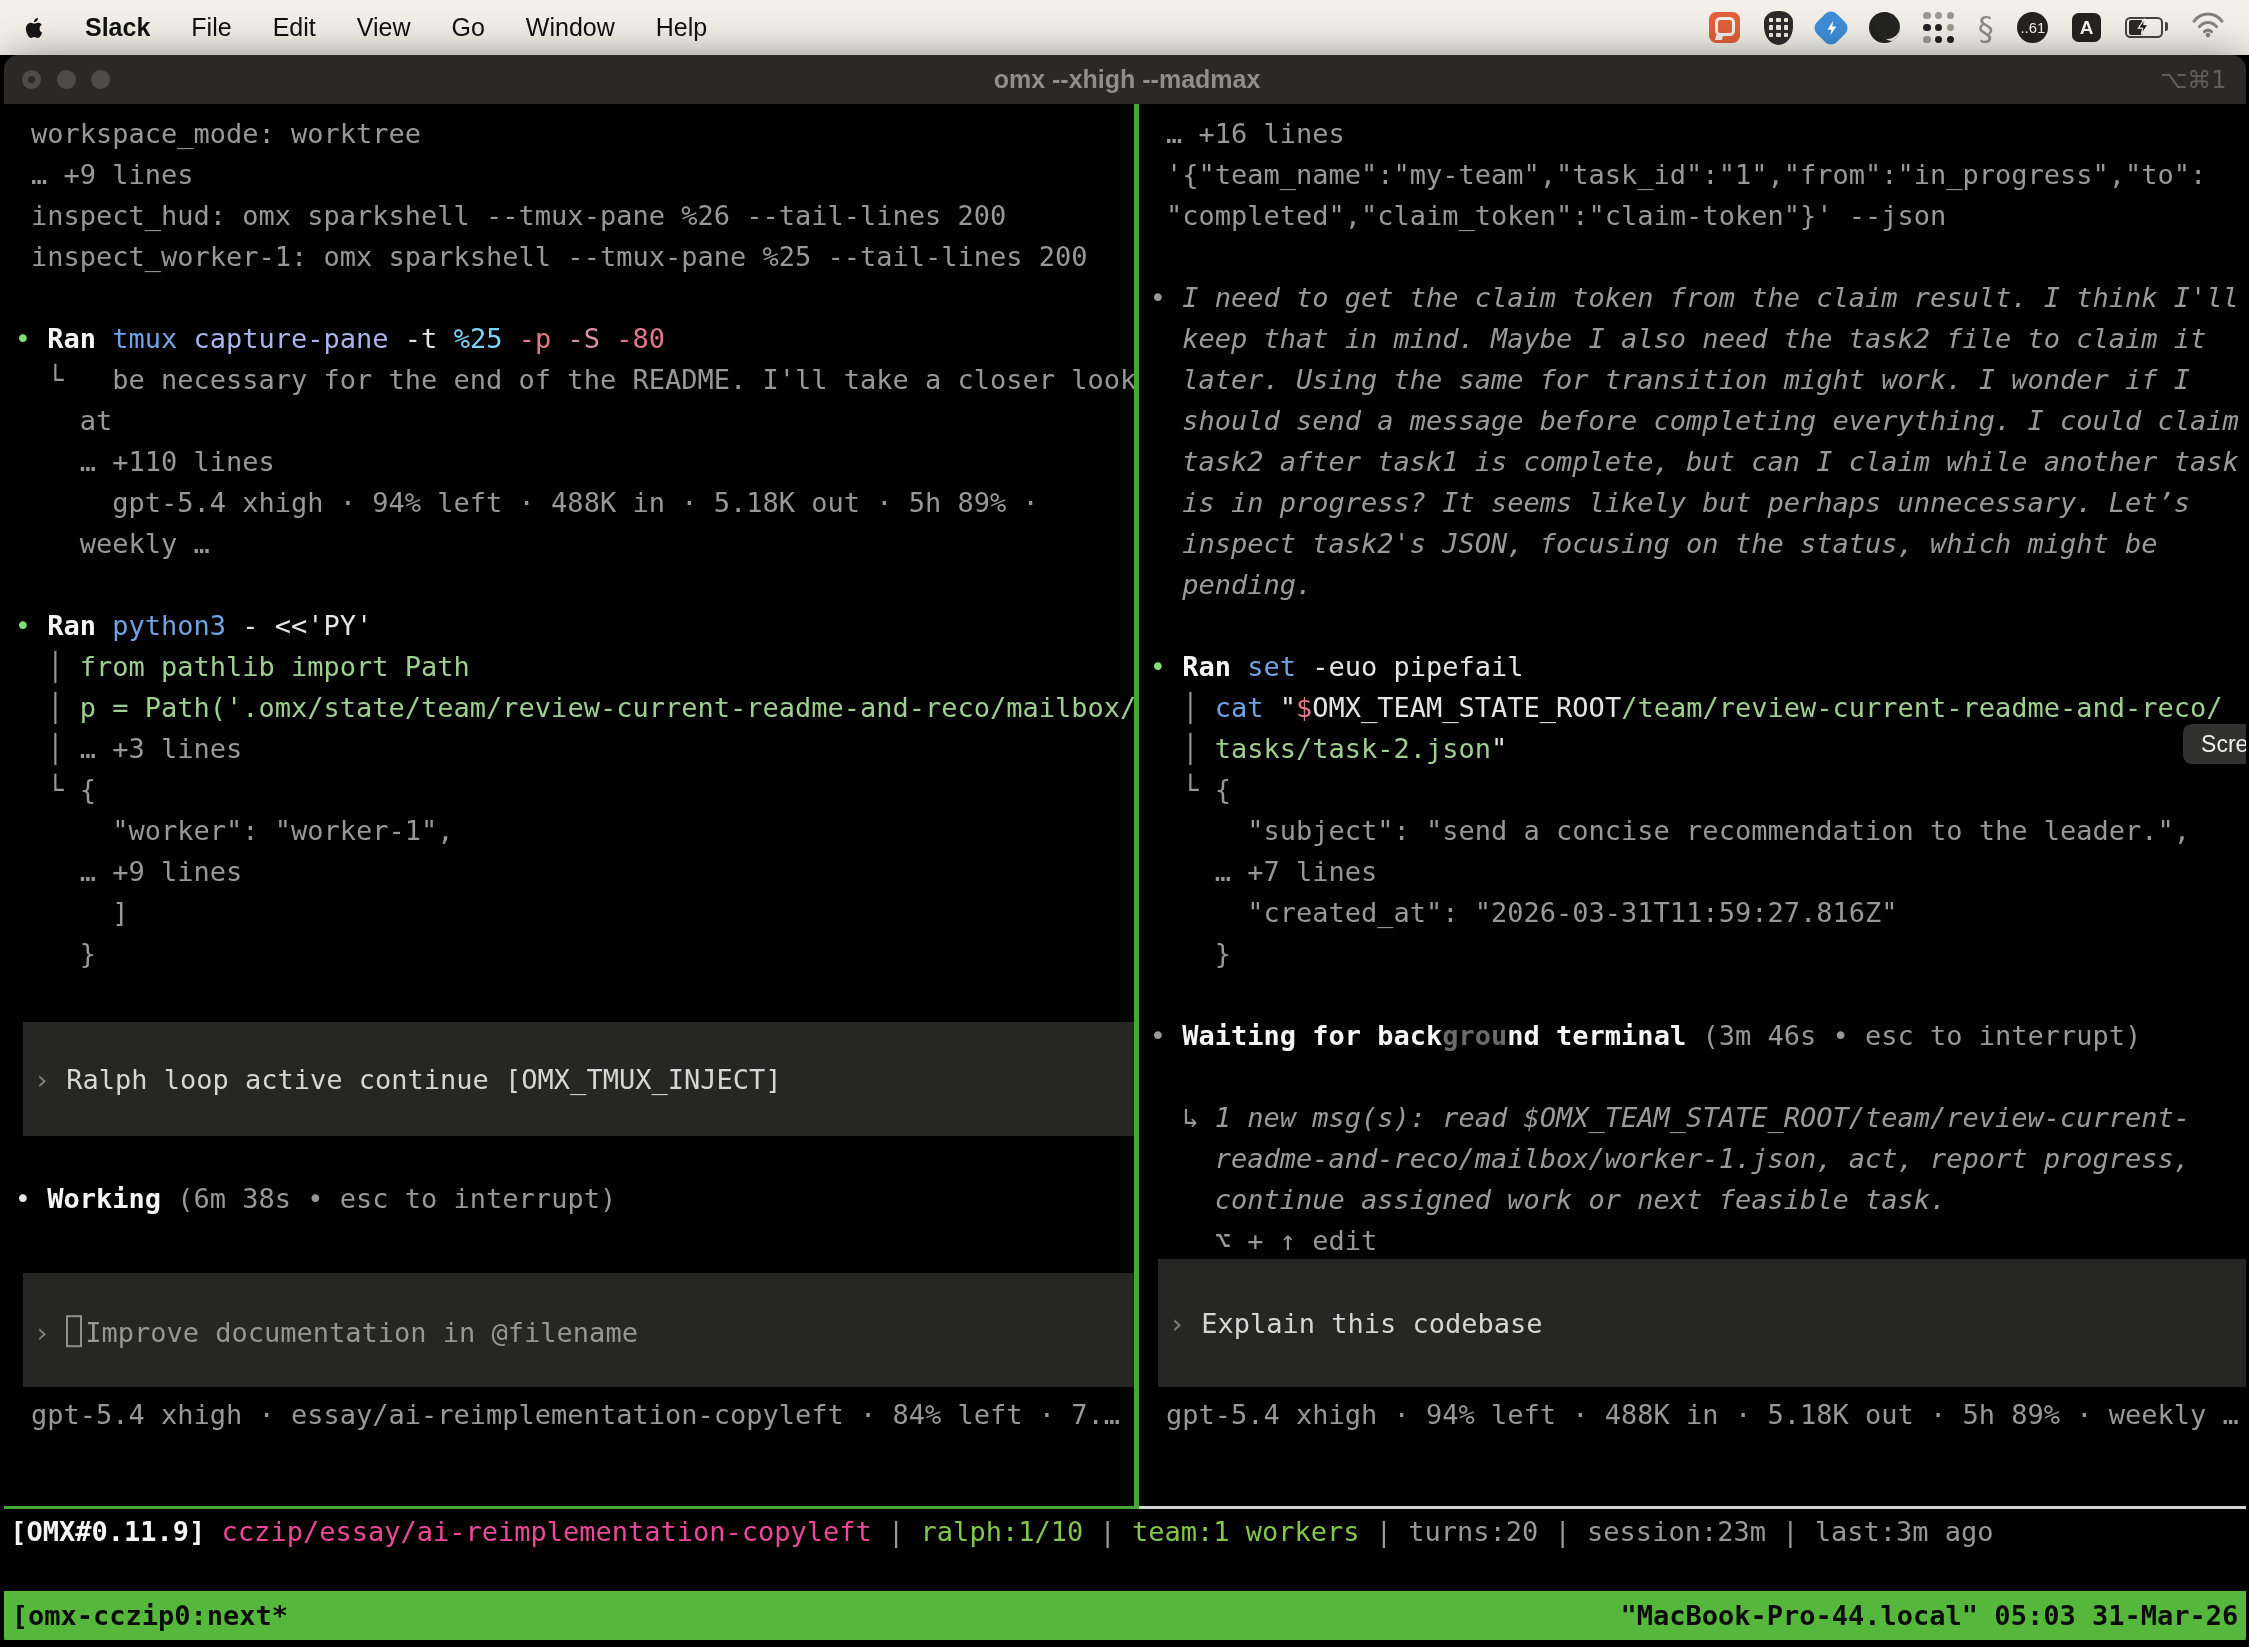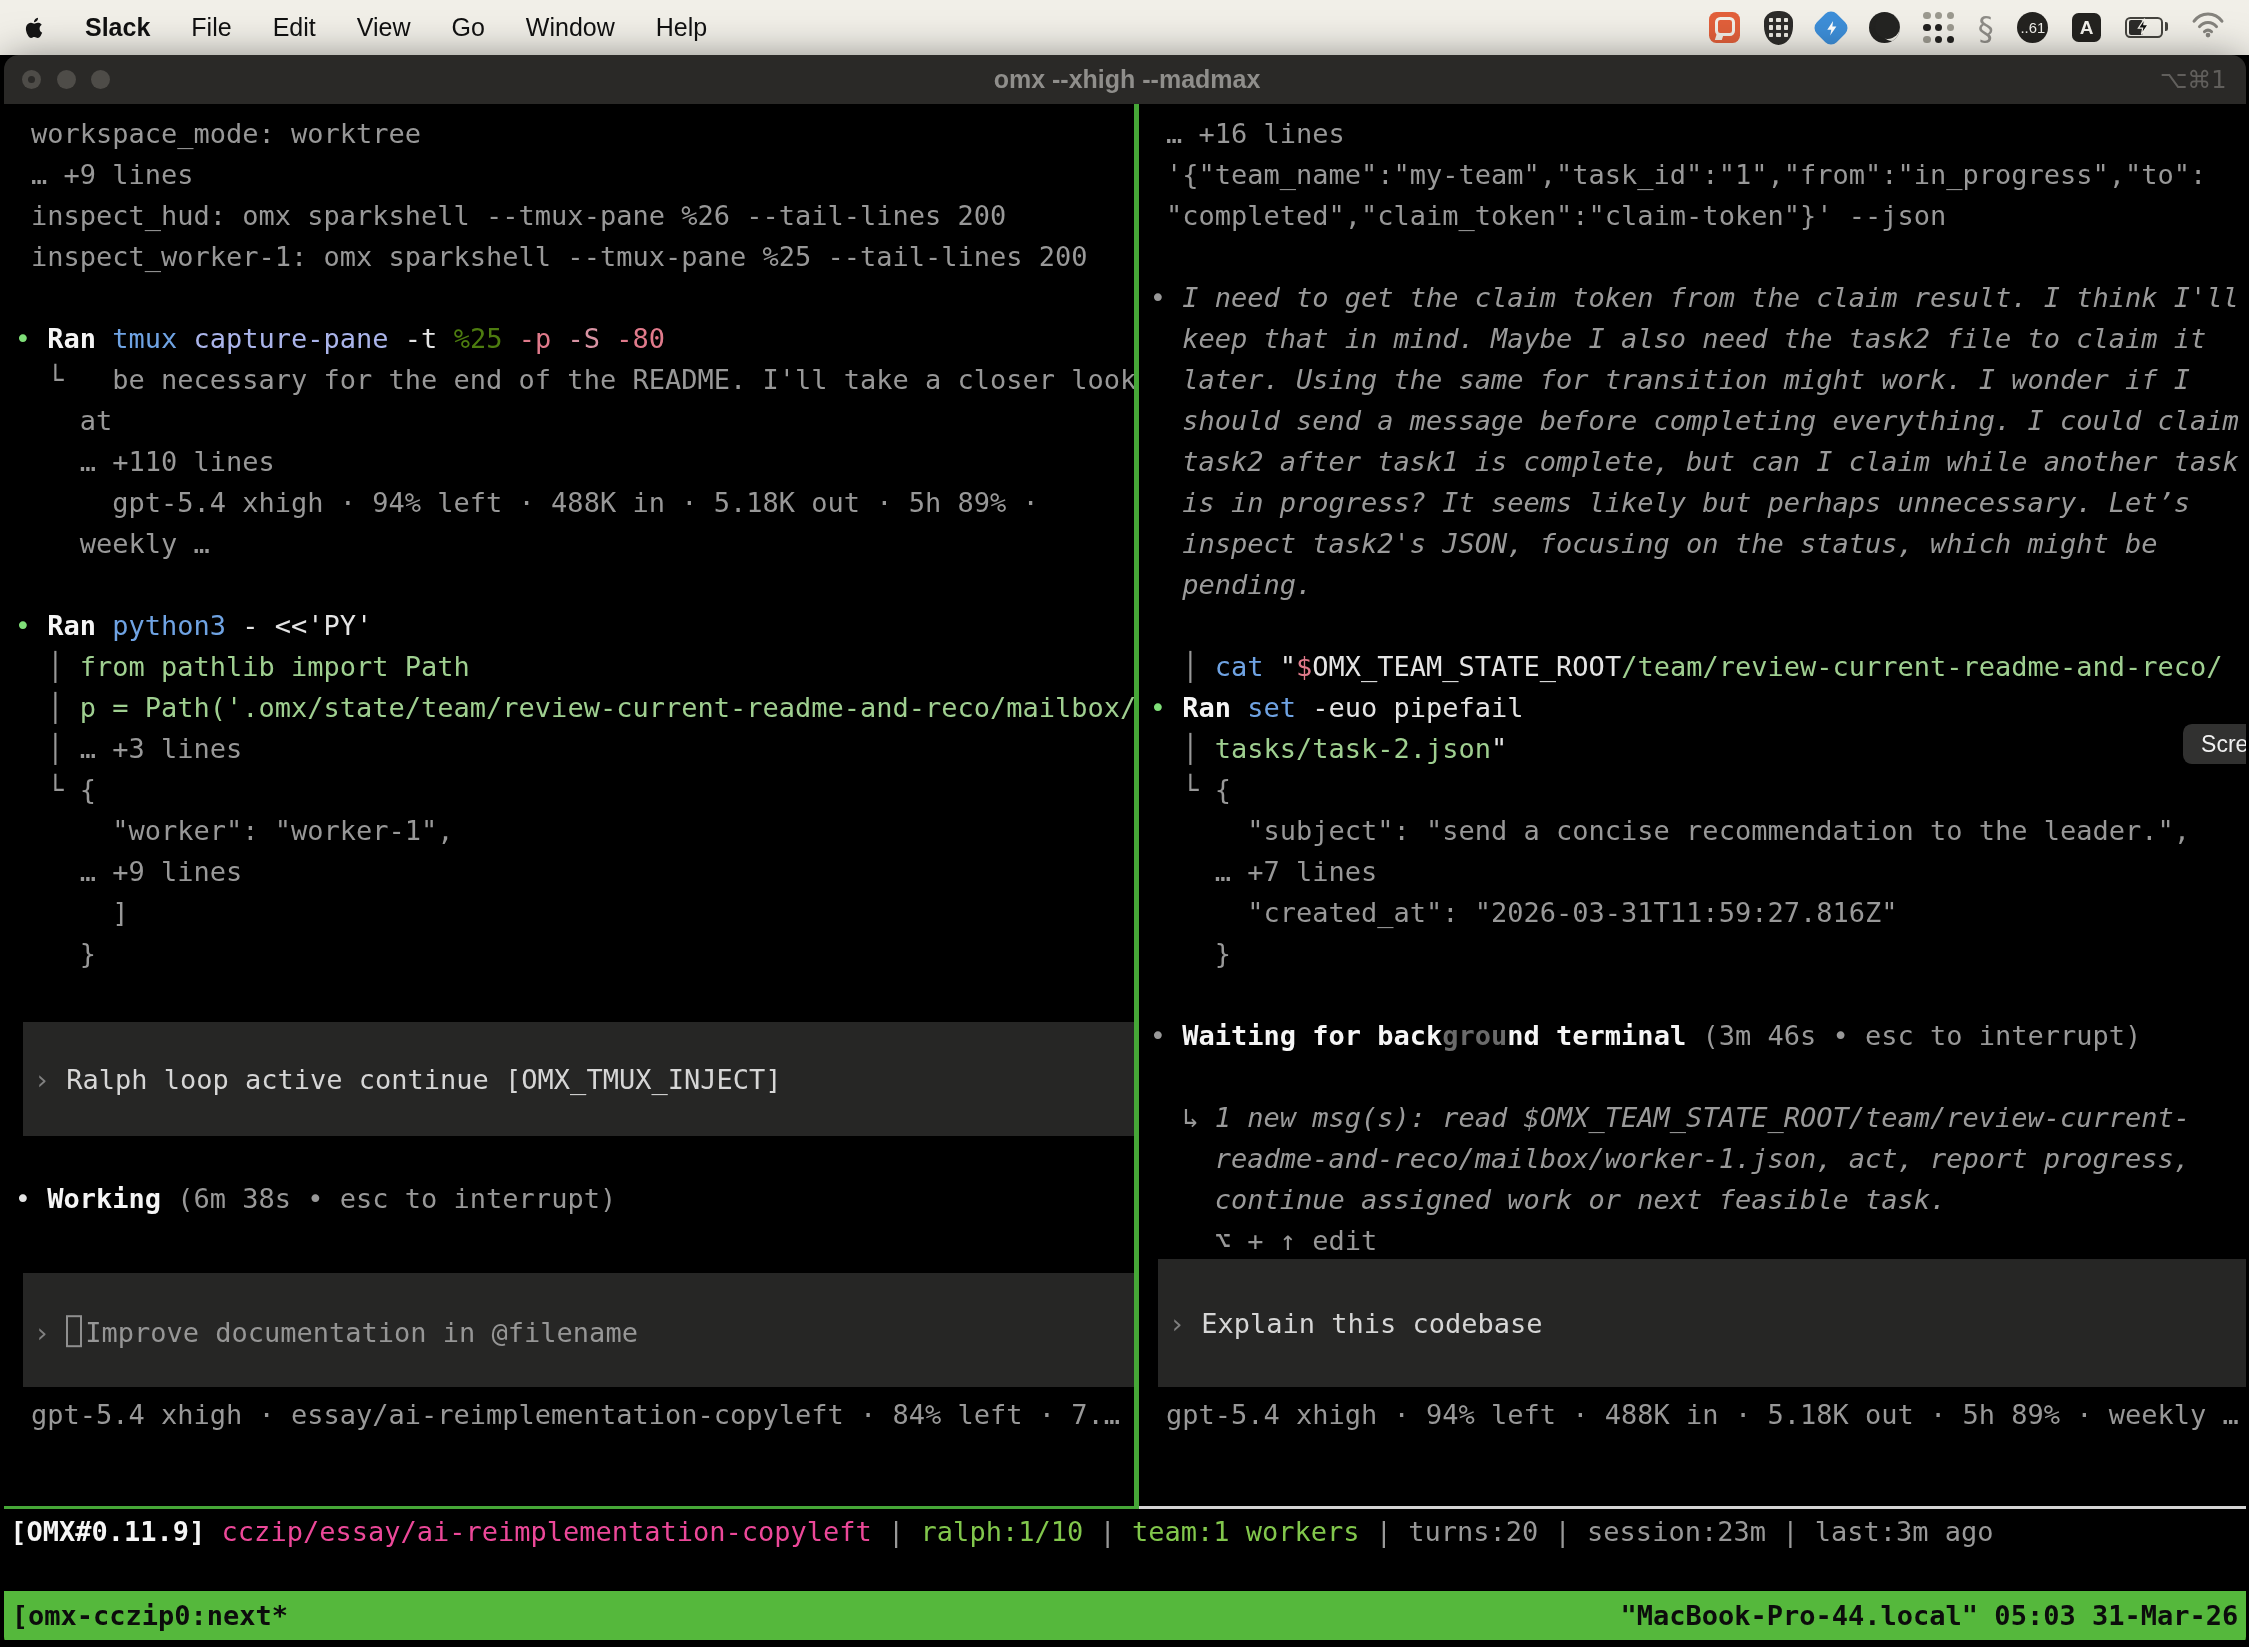--- a/index.html
+++ b/index.html
@@ -87,21 +87,21 @@
     font-size:27px;font-weight:bold;white-space:pre;}
   .tmux-left{flex:1;}
 
   
   .sg-g{color:#989898;}
   .sg-w{color:#e4e4e4;}
   .sg-b{color:#f5f5f5;font-weight:bold;}
   .sg-bd{color:#6a6a6a;font-weight:bold;}
   .sg-bl{color:#6fa3e3;}
   .sg-lv{color:#aab4ea;}
-  .sg-or{color:#4d7c0f;}
+  .sg-or{color:#7dd3fc;}
   .sg-pk{color:#e07a8b;}
   .sg-pk2{color:#d893a3;}
   .sg-gr{color:#9fcf90;}
   .sg-gb{color:#7fdf78;}
   .sg-it{color:#9a9a9a;font-style:italic;}
   .sg-cy{color:#ec4899;}
   .sg-lm{color:#82c74c;}
   .sg-bp{color:#808080;}
   .sg-bt{color:#d6d6d6;}
   .sg-bd2{color:#969696;}
@@ -234,22 +234,22 @@
           <div class="tline">&nbsp;</div>
           <div class="tline"><span class="sg-g">• </span><span class="sg-it">I need to get the claim token from the claim result. I think I'll</span></div>
           <div class="tline"><span class="sg-it">  keep that in mind. Maybe I also need the task2 file to claim it</span></div>
           <div class="tline"><span class="sg-it">  later. Using the same for transition might work. I wonder if I</span></div>
           <div class="tline"><span class="sg-it">  should send a message before completing everything. I could claim</span></div>
           <div class="tline"><span class="sg-it">  task2 after task1 is complete, but can I claim while another task</span></div>
           <div class="tline"><span class="sg-it">  is in progress? It seems likely but perhaps unnecessary. Let’s</span></div>
           <div class="tline"><span class="sg-it">  inspect task2's JSON, focusing on the status, which might be</span></div>
           <div class="tline"><span class="sg-it">  pending.</span></div>
           <div class="tline">&nbsp;</div>
+          <div class="tline"><span class="sg-gb">• </span><span class="sg-b">Ran </span><span class="sg-bl">set </span><span class="sg-w">-euo pipefail</span></div>
           <div class="tline"><span class="sg-g">  │ </span><span class="sg-bl">cat </span><span class="sg-w">"</span><span class="sg-pk">$</span><span class="sg-w">OMX_TEAM_STATE_ROOT</span><span class="sg-gr">/team/review-current-readme-and-reco/</span></div>
-          <div class="tline"><span class="sg-gb">• </span><span class="sg-b">Ran </span><span class="sg-bl">set </span><span class="sg-w">-euo pipefail</span></div>
           <div class="tline"><span class="sg-g">  │ </span><span class="sg-gr">tasks/task-2.json</span><span class="sg-w">"</span></div>
           <div class="tline"><span class="sg-g">  └ {</span></div>
           <div class="tline"><span class="sg-g">      "subject": "send a concise recommendation to the leader.",</span></div>
           <div class="tline"><span class="sg-g">    … +7 lines</span></div>
           <div class="tline"><span class="sg-g">      "created_at": "2026-03-31T11:59:27.816Z"</span></div>
           <div class="tline"><span class="sg-g">    }</span></div>
           <div class="tline">&nbsp;</div>
           <div class="tline"><span class="sg-g">• </span><span class="sg-b">Waiting for back</span><span class="sg-bd">grou</span><span class="sg-b">nd terminal</span><span class="sg-g"> (3m 46s • esc to interrupt)</span></div>
           <div class="tline">&nbsp;</div>
           <div class="tline"><span class="sg-g">  ↳ </span><span class="sg-it">1 new msg(s): read $OMX_TEAM_STATE_ROOT/team/review-current-</span></div>

